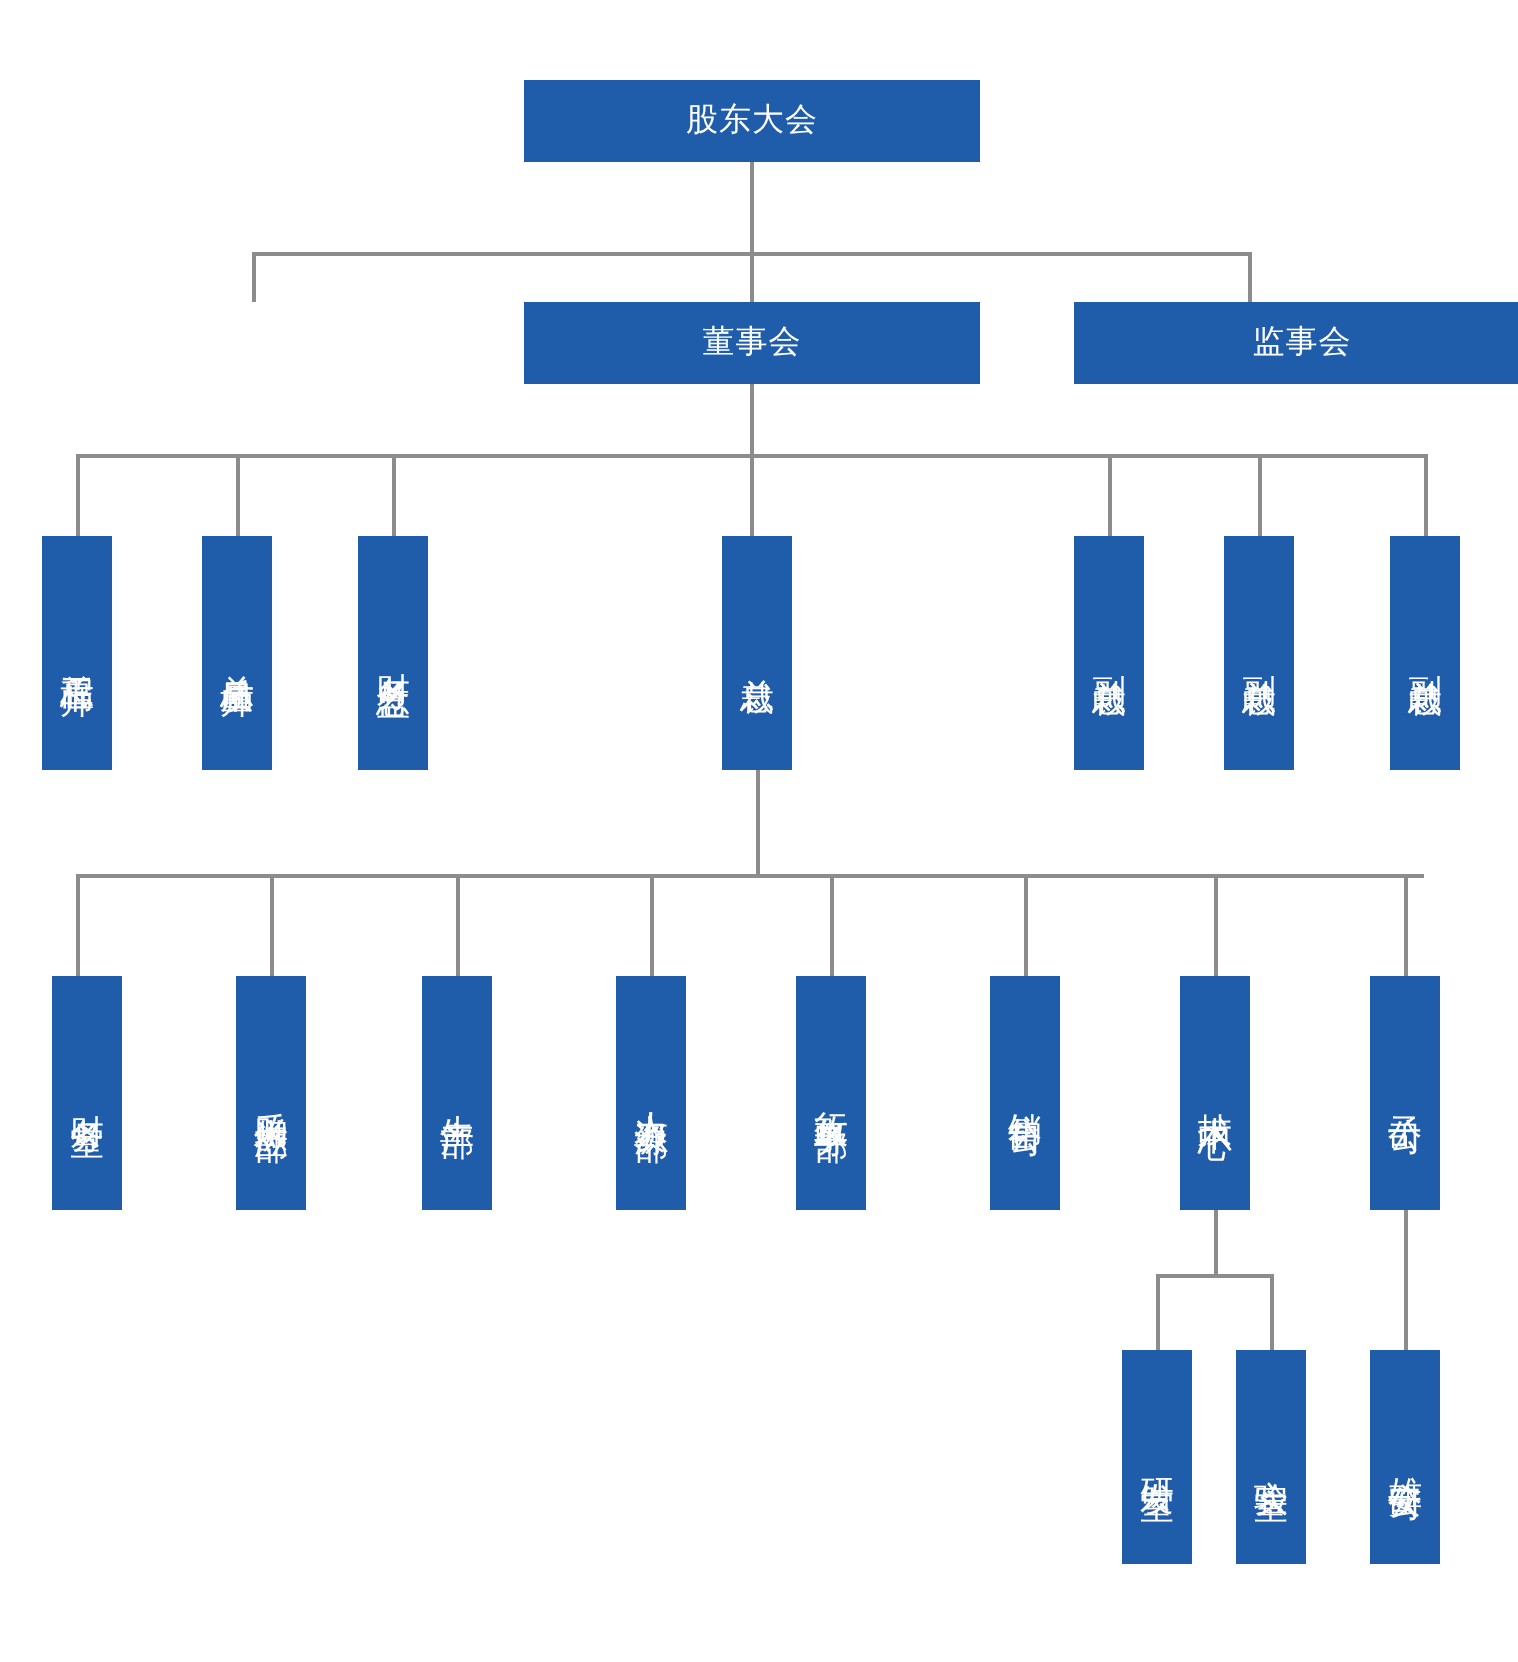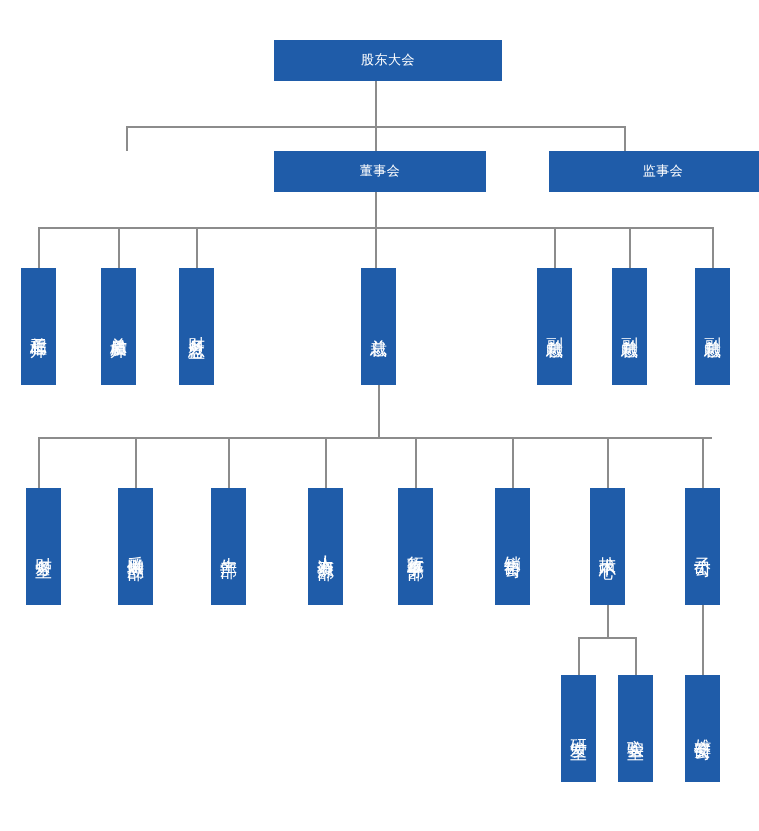--- a/index.html
+++ b/index.html
@@ -26,23 +26,22 @@
     box-sizing: border-box;
     display: flex;
     align-items: center;
     justify-content: center;
     text-align: center;
     line-height: 1.12;
     letter-spacing: 0.5px;
     user-select: none;
   }
   .node.horiz {
-    font-size: 13px;
+    font-size: 16px;
     font-weight: 500;
-    margin-left: 12px;
   }
   .node.vert {
     writing-mode: vertical-rl;
     text-orientation: upright;
     font-size: 17px;
     font-weight: 500;
     letter-spacing: 2px;
     padding: 6px 0;
   }
   
@@ -61,21 +60,21 @@
   <div class="node horiz" style="left: 262px; top: 40px; width: 228px; height: 41px; background: rgb(31, 92, 169); color: rgb(255, 255, 255);">
     <span>股东大会</span>
   </div>
 
   <div class="ln v" style="left: 375px; top: 81px; height: 46px; background: rgb(140, 140, 140);"></div>
   <div class="ln h" style="left: 126px; top: 126px; width: 499px; background: rgb(140, 140, 140);"></div>
   <div class="ln v" style="left: 126px; top: 126px; height: 25px; background: rgb(140, 140, 140);"></div>
   <div class="ln v" style="left: 375px; top: 126px; height: 25px; background: rgb(140, 140, 140);"></div>
   <div class="ln v" style="left: 624px; top: 126px; height: 25px; background: rgb(140, 140, 140);"></div>
 
-  <div class="node horiz" style="left: 262px; top: 151px; width: 212px; height: 41px; background: rgb(31, 92, 169); color: rgb(255, 255, 255);">
+  <div class="node horiz" style="left: 262px; top: 151px; width: 228px; height: 41px; background: rgb(31, 92, 169); color: rgb(255, 255, 255);">
     <span>董事会</span>
   </div>
   <div class="node horiz" style="left: 537px; top: 151px; width: 228px; height: 41px; background: rgb(31, 92, 169); color: rgb(255, 255, 255);">
     <span>监事会</span>
   </div>
 
   <div class="ln v" style="left: 375px; top: 192px; height: 76px; background: rgb(140, 140, 140);"></div>
   <div class="ln h" style="left: 38px; top: 227px; width: 674px; background: rgb(140, 140, 140);"></div>
   <div class="ln v" style="left: 38px; top: 227px; height: 41px; background: rgb(140, 140, 140);"></div>
   <div class="ln v" style="left: 118px; top: 227px; height: 41px; background: rgb(140, 140, 140);"></div>

